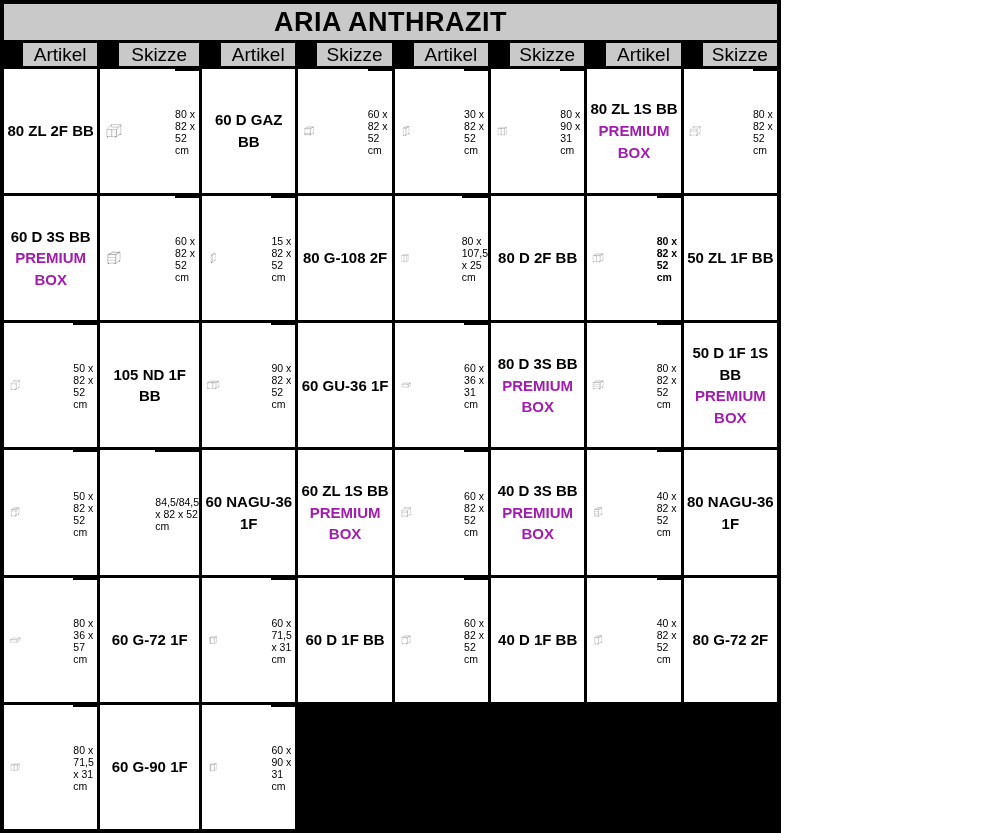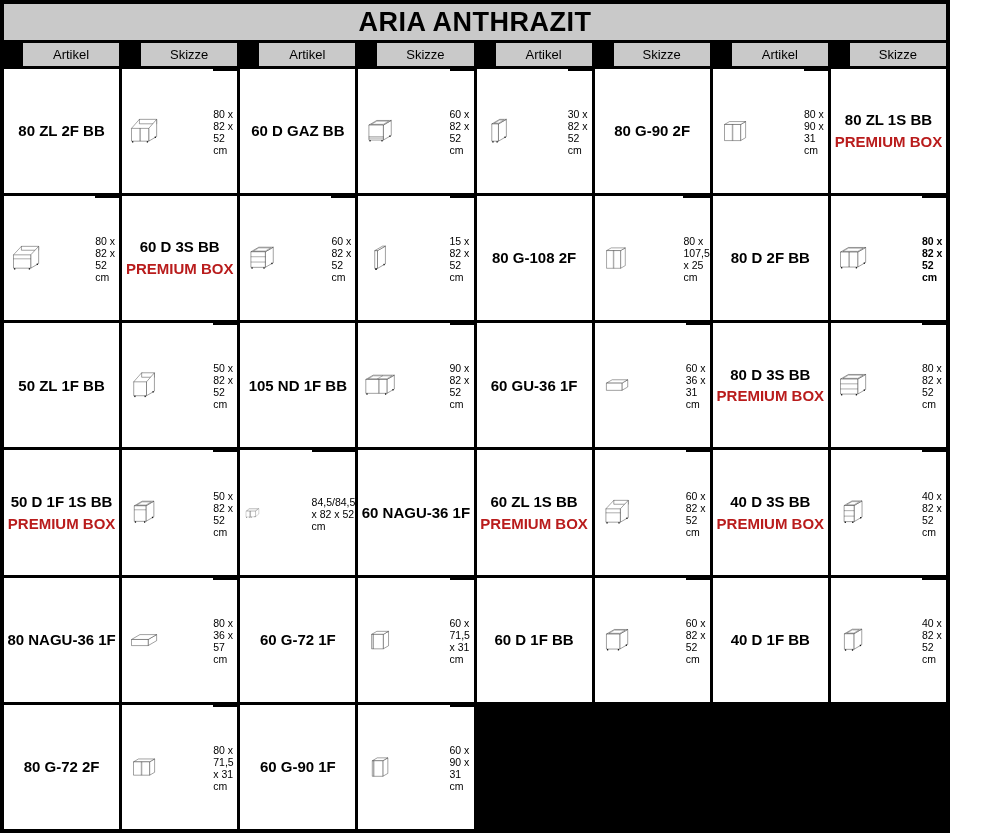--- a/index.html
+++ b/index.html
@@ -1,38 +1,38 @@
 <!DOCTYPE html>
 <html><head>
 <meta charset="utf-8">
 <style>
   html,body{margin:0;padding:0;background:#ffffff;font-family:"Liberation Sans",sans-serif;color:#000;}
   .catalog{
-    width:950px;height:833px;box-sizing:border-box;
+    width:781px;height:833px;box-sizing:border-box;
     background:#000;
     display:grid;
     grid-template-columns:repeat(8,1fr);
     grid-template-rows:36px 23px repeat(6,1fr);
     gap:3px;padding:4px;
   }
   .title-cell{
     grid-column:1/-1;background:#c9c9c9;
     display:flex;align-items:center;justify-content:center;
     font-size:27px;font-weight:bold;letter-spacing:.5px;
   }
   .header-cell{
     background:#c9c9c9;display:flex;align-items:center;justify-content:center;
-    font-size:13px;
+    font-size:19px;
     margin-left:19px;
   }
   .article-cell{
     background:#fff;display:flex;flex-direction:column;align-items:center;justify-content:center;
     text-align:center;font-weight:bold;font-size:15px;line-height:1.45;padding:2px;
   }
-  .premium{color:#b91c1c;}
+  .premium{color:#a21caf;}
   .sketch-cell{background:#fff;display:flex;flex-direction:row;min-height:0;gap:47px;}
   .sketch-area{flex:1 1 auto;min-height:0;display:flex;align-items:center;justify-content:center;padding:2px 4px;}
   .sketch-area svg{width:100%;height:100%;}
   .dim-strip{
     flex:0 0 24px;border-top:2px solid #000;
     display:flex;align-items:center;justify-content:center;
     font-size:10.5px;
   }
   .dim-strip.bold{font-weight:bold;}
 </style>
@@ -95,23 +95,20 @@
           <polygon points="38.8,33.3 67.3,16.8 91.3,16.8 62.8,33.3" fill="#fff" stroke="#1c1c1c" stroke-width="1.5" stroke-linejoin="round"></polygon>
           <polygon points="47.8,30.6 62.8,30.6 82.2,19.4 67.2,19.4" fill="#fff" stroke="#1c1c1c" stroke-width="1.2" stroke-linejoin="round"></polygon>
           <polygon points="38.8,33.3 62.8,33.3 62.8,95.3 38.8,95.3" fill="#fff" stroke="#1c1c1c" stroke-width="1.5" stroke-linejoin="round"></polygon>
           <rect x="40.75" y="95.25" width="4.5" height="5" fill="#111"></rect>
           <rect x="55.75" y="95.25" width="4.5" height="5" fill="#111"></rect>
           <rect x="84.25" y="78.75" width="4.5" height="5" fill="#111"></rect>
         </svg>
       </div>
       <div class="dim-strip">30 x 82 x 52 cm</div>
     </div>
-    <div class="article-cell">
-      <div>80 G-90 2F</div>
-    </div>
     <div class="sketch-cell">
       <div class="sketch-area">
         <svg viewBox="0 0 130 118" preserveAspectRatio="xMidYMid meet">
           <polygon points="85.0,35.2 103.0,24.8 103.0,82.8 85.0,93.2" fill="#fff" stroke="#1c1c1c" stroke-width="1.5" stroke-linejoin="round"></polygon>
           <polygon points="27.0,35.2 45.0,24.8 103.0,24.8 85.0,35.2" fill="#fff" stroke="#1c1c1c" stroke-width="1.5" stroke-linejoin="round"></polygon>
           <polygon points="27.0,35.2 85.0,35.2 85.0,93.2 27.0,93.2" fill="#fff" stroke="#1c1c1c" stroke-width="1.5" stroke-linejoin="round"></polygon>
           <line x1="54.875" y1="36.724999999999994" x2="54.875" y2="91.725" stroke="#1c1c1c" stroke-width="1.1" stroke-linecap="round"></line>
           <line x1="57.075" y1="36.724999999999994" x2="57.075" y2="91.725" stroke="#1c1c1c" stroke-width="1.1" stroke-linecap="round"></line>
         </svg>
       </div>

